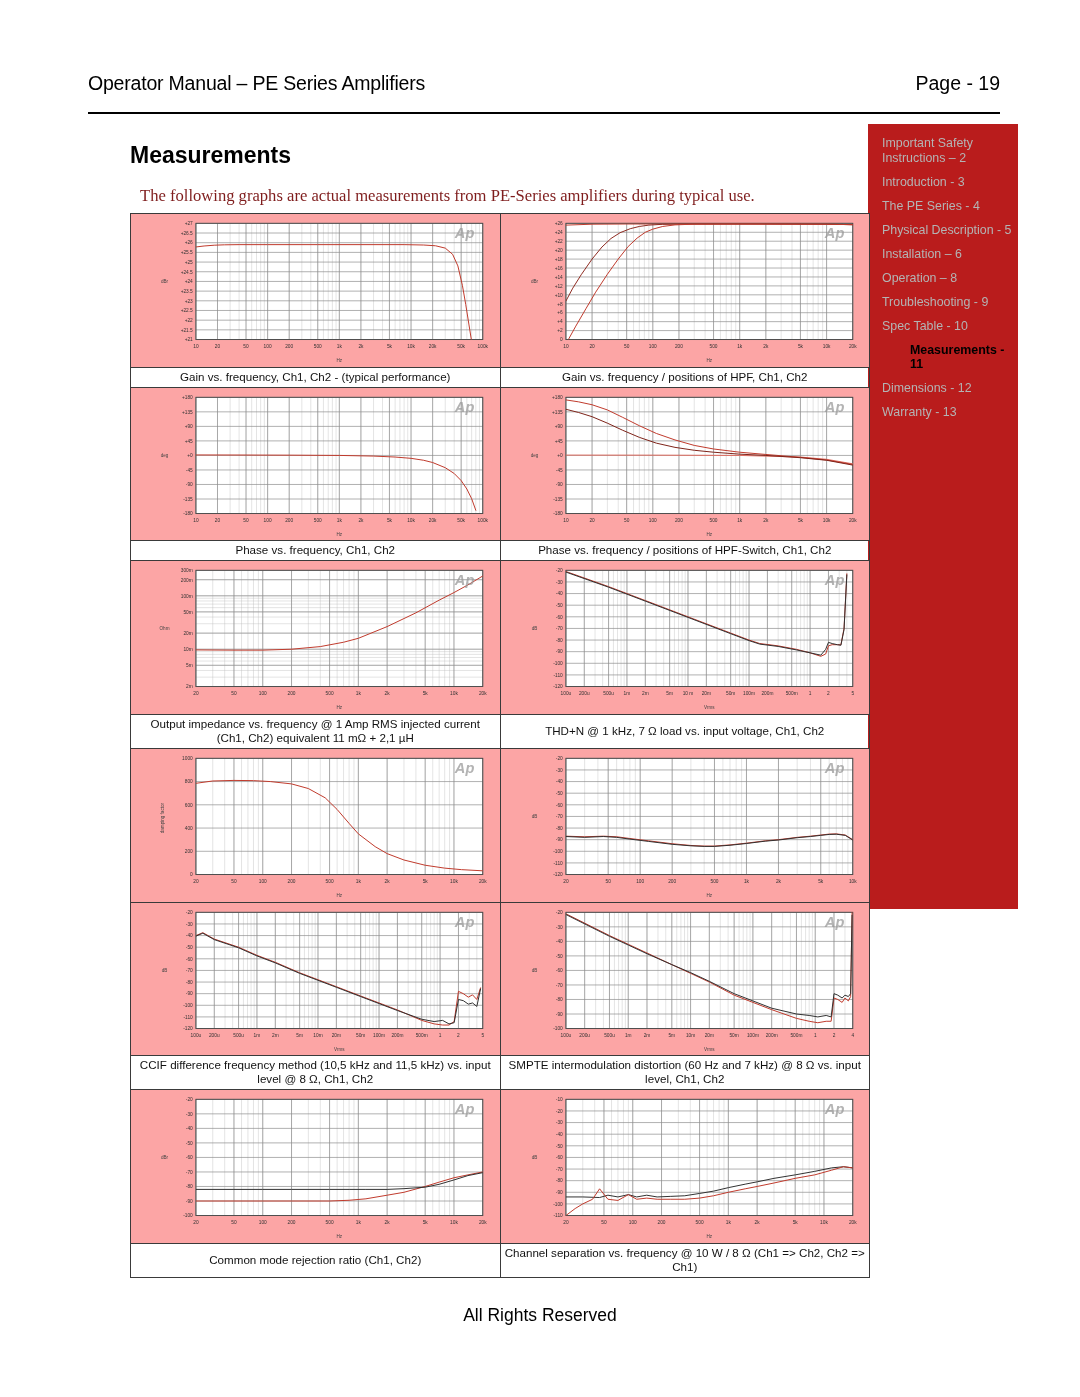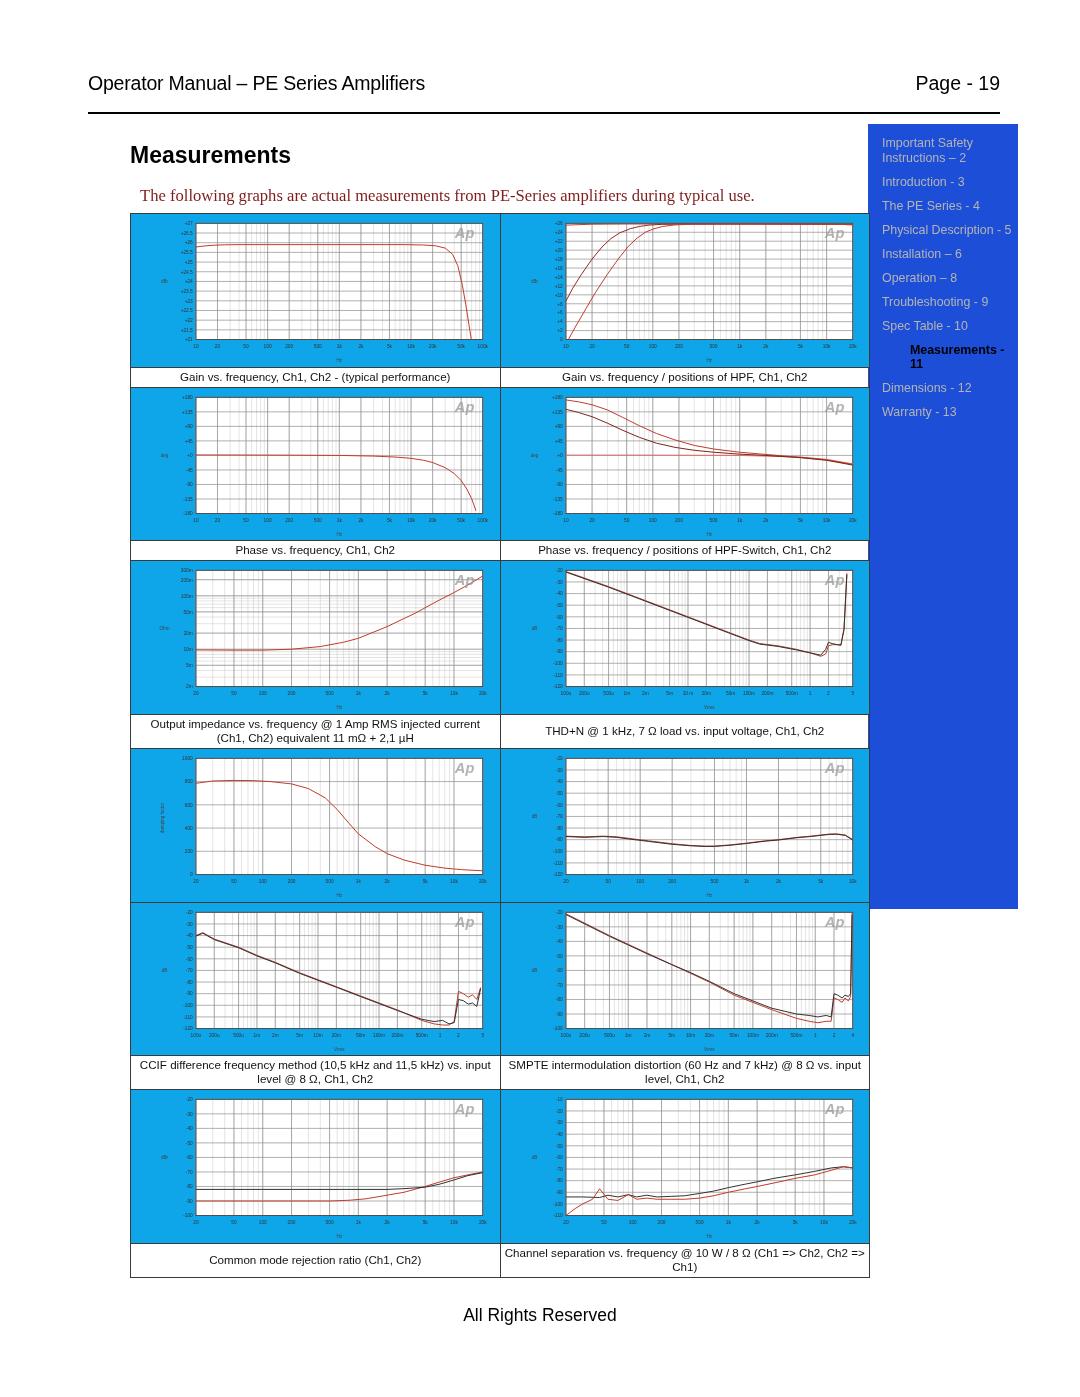--- a/index.html
+++ b/index.html
@@ -23,21 +23,21 @@
     white-space:nowrap;
   }
   #page-header .hdr-right{
     position:absolute; right:0; top:0;
     font-size:19.5px; color:#000; white-space:nowrap;
   }
 
   
   #toc{
     position:absolute; left:868px; top:124px; width:150px; height:785px;
-    background:#1d4ed8;
+    background:#b91c1c;
     padding:12px 0 0 14px;
   }
   #toc .toc-item{
     font-size:12.4px; line-height:14.5px;
     color:#b4b4b4;
     margin-bottom:9.5px;
     white-space:pre-line;
   }
   #toc .toc-item.active{ color:#000; font-weight:bold;margin-left:28px; }
 
@@ -65,21 +65,21 @@
     padding:0;
     vertical-align:middle;
   }
   #meas-table td.cap{
     text-align:center;
     font-size:11.6px;
     line-height:14px;
     color:#111;
     padding:2px 4px 3px 4px;
   }
-  .plotcell{ height:145px; background:#0ea5e9; text-align:center; }
+  .plotcell{ height:145px; background:#fca5a5; text-align:center; }
   .plotwrap{ width:100%; height:100%; display:block; }
 
   
   #footer{
     position:absolute; left:0; top:1305px; width:1080px;
     text-align:center; font-size:17.5px; color:#000;
   }
 </style>
 </head>
 <body>

